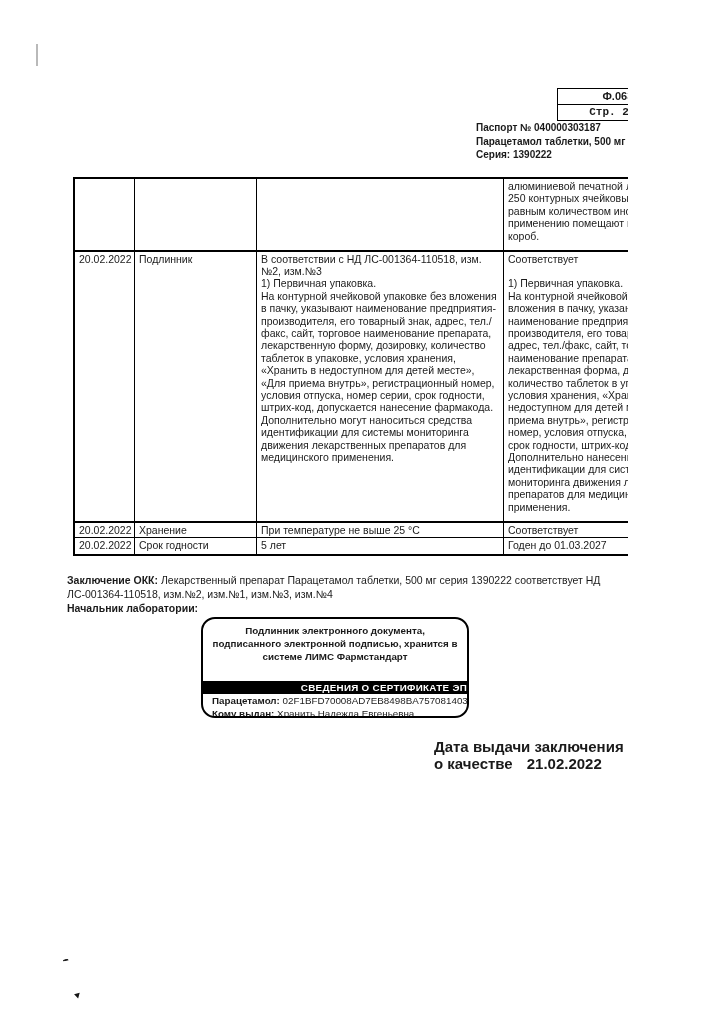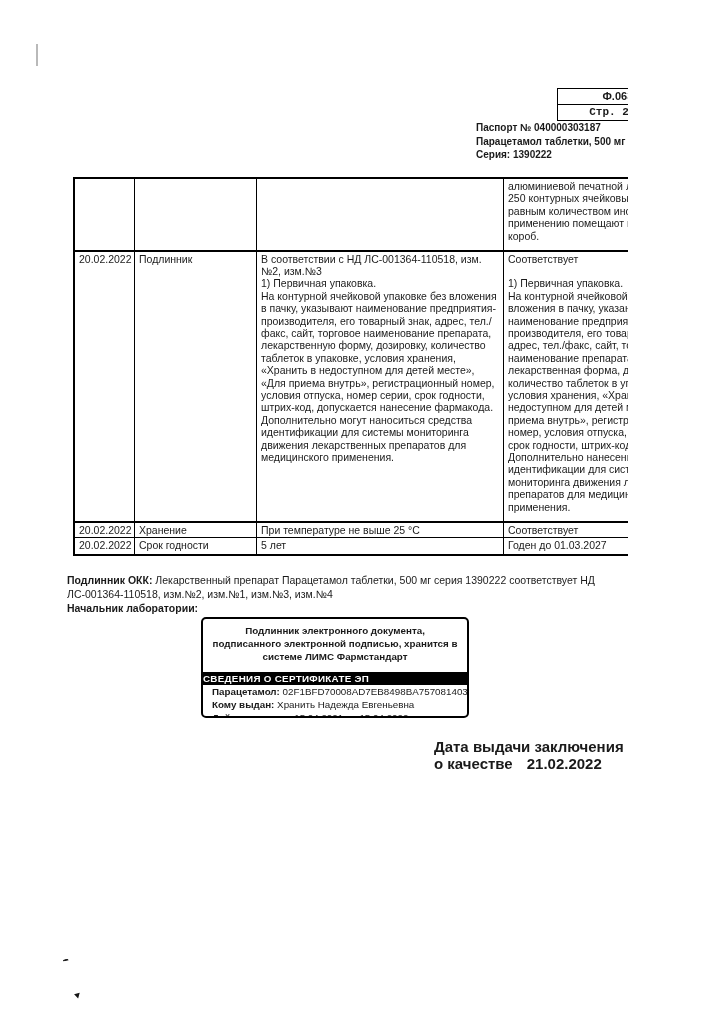--- a/index.html
+++ b/index.html
@@ -63,32 +63,32 @@
   .conclusion{
     position:absolute;left:67px;top:573px;width:578px;
     font-size:10.5px;line-height:14px;
   }
   .conclusion .lbl{font-weight:bold;}
   .conclusion .head{font-weight:bold;margin-top:0px;}
 
   
   .stamp{
     position:absolute;left:201px;top:617px;width:268px;height:101px;
-    border:2.5px solid #000;border-radius:5px;
+    border:2.5px solid #000;border-radius:14px;
     overflow:hidden;background:#fff;
     box-sizing:border-box;
   }
   .stamp .hdr{
     text-align:center;font-size:9.8px;font-weight:600;line-height:13px;
     padding-top:5px;white-space:pre-line;
   }
   .stamp .band{
     background:#000;color:#fff;
-    text-align:left;font-size:9.8px;font-weight:bold;line-height:13px;height:13px;
-    margin-top:9px;letter-spacing:0.3px;
+    text-align:right;font-size:9.8px;font-weight:bold;line-height:13px;height:13px;
+    margin-top:18px;letter-spacing:0.3px;
   }
   .stamp .row{
     font-size:9.8px;line-height:13.2px;padding:0 0 0 9px;white-space:nowrap;
   }
   .stamp .row:first-of-type{padding-top:2px;}
   .stamp .row .lbl{font-weight:bold;}
 
   
   .issue-date{
     position:absolute;left:434px;top:738px;
@@ -150,21 +150,21 @@
       <tr class="row-shelf">
         <td>20.02.2022</td>
         <td>Срок годности</td>
         <td>5 лет</td>
         <td>Годен до  01.03.2027</td>
       </tr>
     </tbody>
   </table>
 
   <div class="conclusion">
-    <span class="lbl">Подлинник ОКК:</span><span> Лекарственный препарат Парацетамол таблетки, 500 мг серия 1390222  соответствует НД ЛС-001364-110518, изм.№2, изм.№1, изм.№3, изм.№4</span>
+    <span class="lbl">Заключение ОКК:</span><span> Лекарственный препарат Парацетамол таблетки, 500 мг серия 1390222  соответствует НД ЛС-001364-110518, изм.№2, изм.№1, изм.№3, изм.№4</span>
     <div class="head">Начальник лаборатории:</div>
   </div>
 
   <div class="stamp">
     <div class="hdr">Подлинник электронного документа,
 подписанного электронной подписью, хранится в
 системе ЛИМС Фармстандарт</div>
     <div class="band">СВЕДЕНИЯ О СЕРТИФИКАТЕ ЭП</div>
     <div class="row">
       <span class="lbl">Парацетамол:</span><span> 02F1BFD70008AD7EB8498BA7570814031E</span>

